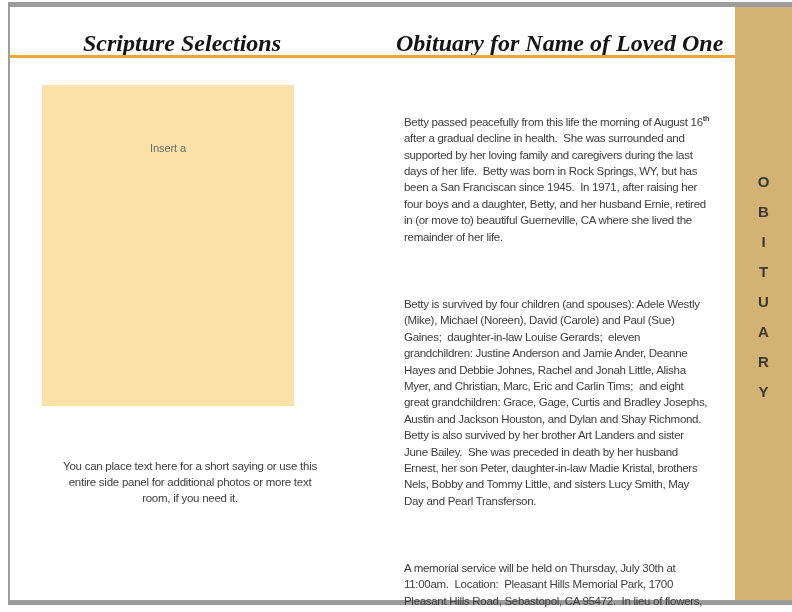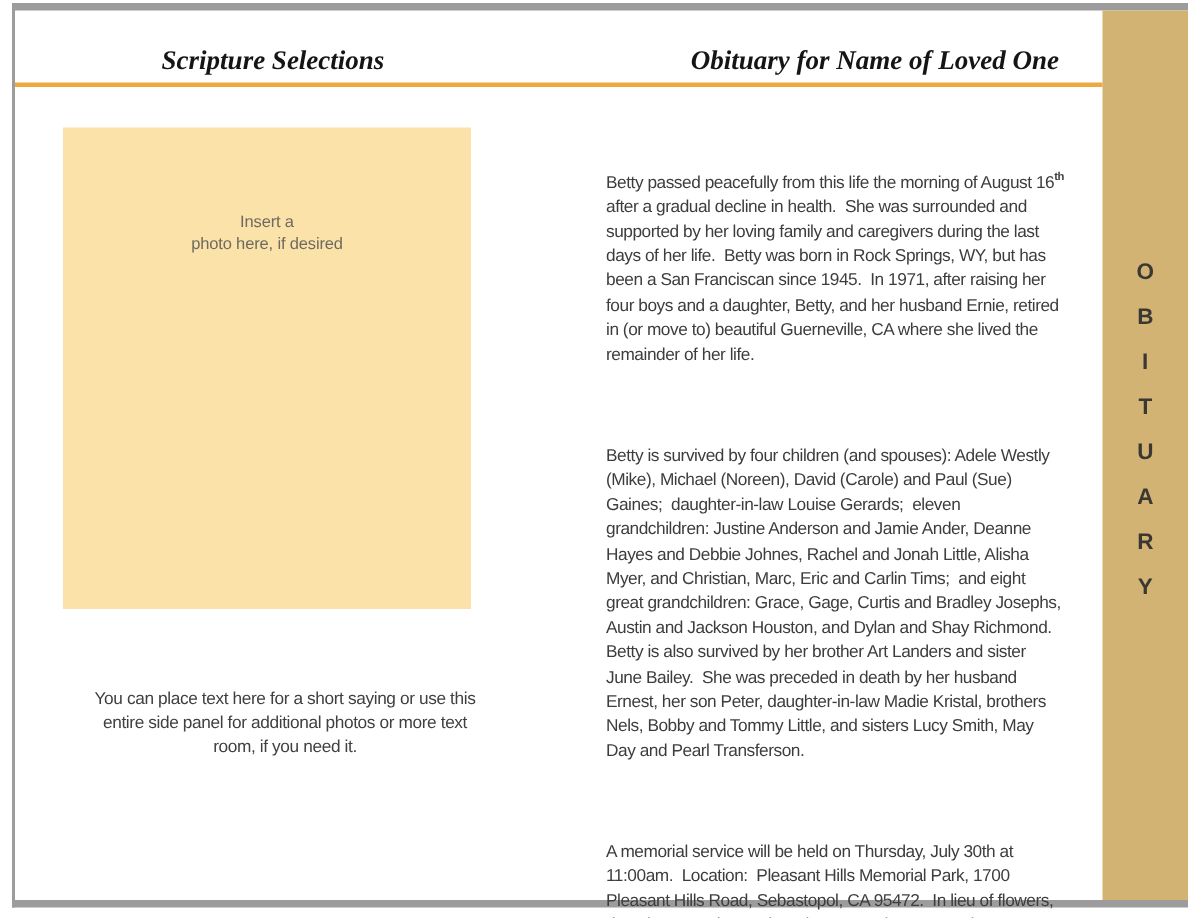--- a/index.html
+++ b/index.html
@@ -58,41 +58,41 @@
   }
 
   
   .panel-heading {
     position: absolute;
     top: 30px;
     height: 26px;
     font-family: "Liberation Serif", serif;
     font-style: italic;
     font-weight: bold;
-    font-size: 18px;
+    font-size: 24px;
     color: #151515;
     text-align: center;
     white-space: nowrap;
   }
   .heading-left  { left: 32px;  width: 300px; }
   .heading-right { left: 396px; width: 310px; text-align: right; }
 
   
   .gold-rule {
     position: absolute;
     left: 10px; top: 55px;
     width: 725px; height: 3px;
     background: var(--accent-gold, #efa840);
   }
 
   
   .photo-box {
     position: absolute;
     left: 42px; top: 85px;
-    width: 272px; height: 321px;
+    width: 252px; height: 321px;
     background: var(--photo-box-tan, #fbe2a9);
   }
   .photo-hint {
     position: absolute;
     left: 0; top: 56px;
     width: 100%;
     text-align: center;
     font-size: 11px;
     line-height: 15px;
     color: #6e6a60;
@@ -147,21 +147,20 @@
 
   <div class="panel-heading heading-left">Scripture Selections</div>
 
   <div class="panel-heading heading-right">Obituary for Name of Loved One</div>
 
   <div class="gold-rule"></div>
 
   <div class="photo-box">
     <div class="photo-hint">
       <div>Insert a</div>
-      <div>photo here, if desired</div>
     </div>
   </div>
 
   <div class="left-notes">
     <p class="note">You can place text here for a short saying or use this
 entire side panel for additional photos or more text
 room, if you need it.</p>
   </div>
 
   <div class="obituary-body">

